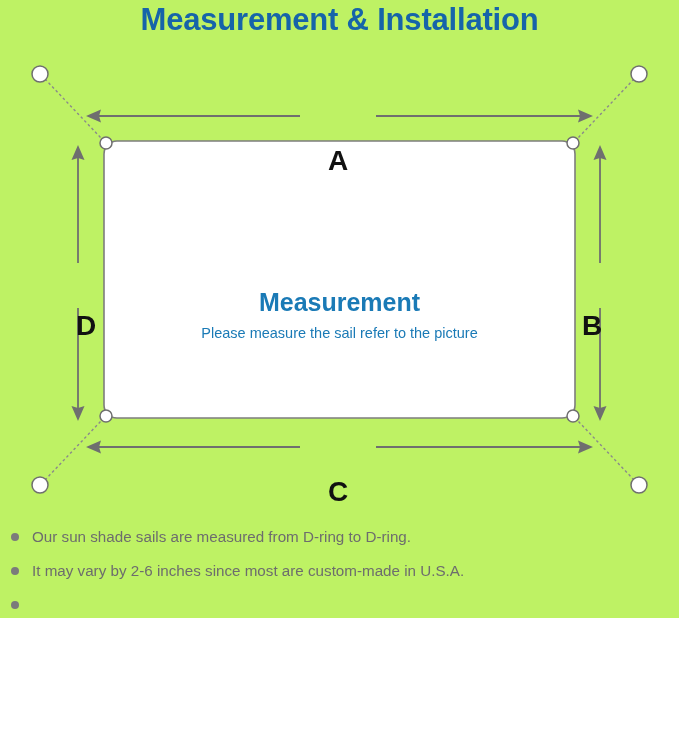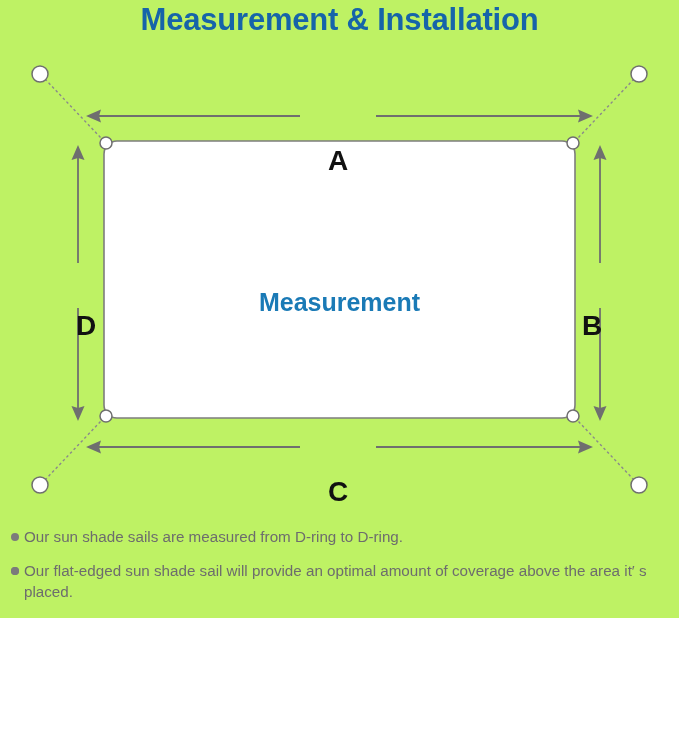--- a/index.html
+++ b/index.html
@@ -77,21 +77,21 @@
   #dim-d { left: 60px; top: 264px; width: 52px; }
 
   #notes {
     position: absolute;
     left: 0;
     top: 526px;
     width: 679px;
   }
   .note-row {
     position: relative;
-    padding-left: 24px;
+    padding-left: 32px;
     padding-right: 4px;
     margin-bottom: 13px;
     font-size: 15.2px;
     line-height: 21px;
     color: #6d6d6d;
   }
   .note-bullet {
     position: absolute;
     left: 11px;
     top: 7px;
@@ -164,29 +164,30 @@
       </g>
 
     </svg>
 
     <div class="dim-letter" id="dim-a">A</div>
     <div class="dim-letter" id="dim-b">B</div>
     <div class="dim-letter" id="dim-c">C</div>
     <div class="dim-letter" id="dim-d">D</div>
 
     <div class="center-label">Measurement</div>
+    <div class="center-sub">Please measure the sail refer to the picture</div>
   </div>
 
   <div id="notes">
     <div class="note-row">
       <span class="note-bullet"></span>
       <span>Our sun shade sails are measured from D-ring to D-ring.</span>
     </div>
     <div class="note-row">
       <span class="note-bullet"></span>
+      <span>It may vary by 2-6 inches since most are custom-made in U.S.A.</span>
     </div>
     <div class="note-row">
       <span class="note-bullet"></span>
-      <span>Our flat-edged sun shade sail will provide an optimal amount of coverage above the area it′ s placed.</span>
     </div>
   </div>
 
 </div>
 
 </body></html>

